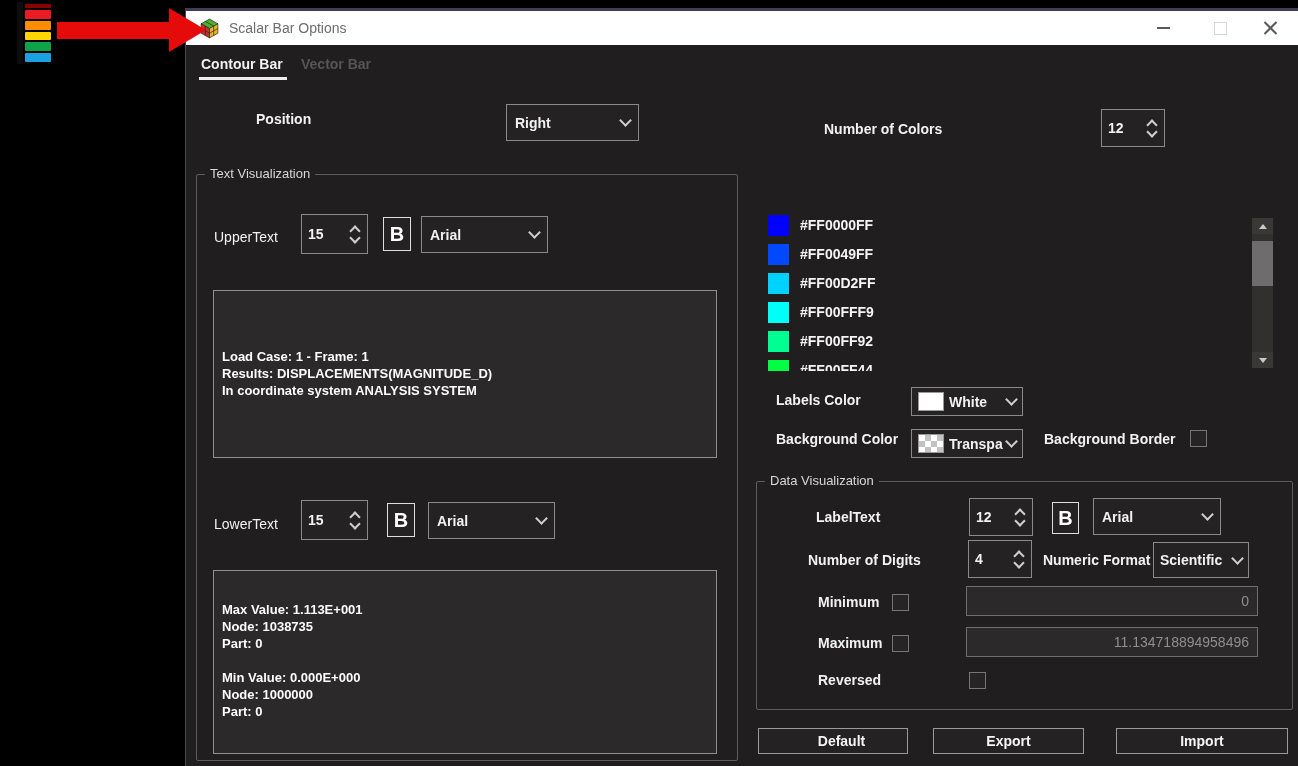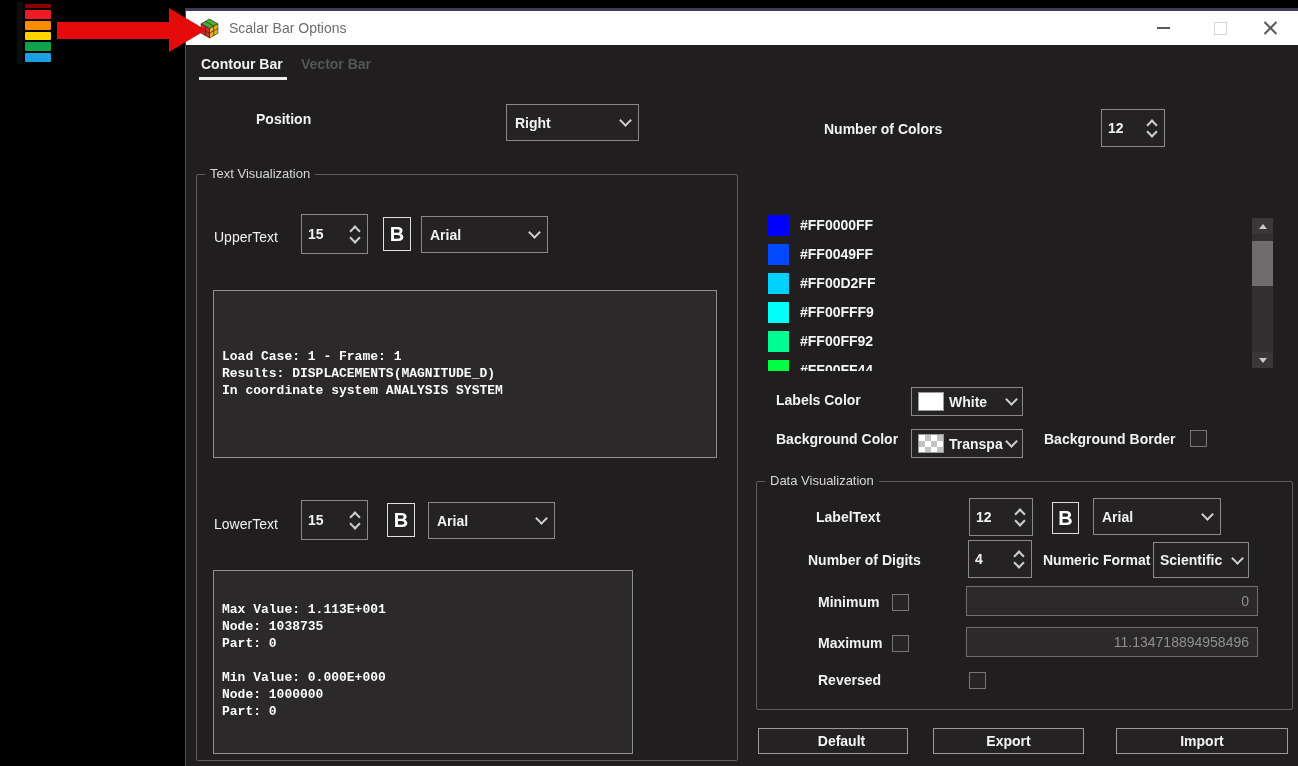--- a/index.html
+++ b/index.html
@@ -46,21 +46,21 @@
   .ch-dn{transform:rotate(45deg);margin-top:-4px;}
   .ch-up{transform:rotate(-135deg);margin-bottom:-4px;}
   .spin{position:absolute;background:#242222;border:1px solid #8a8a8a;display:flex;align-items:center;box-sizing:border-box;
         font-size:14px;font-weight:700;color:#f2f2f2;padding:0 6px;}
   .spin .spin-val{flex:1;}
   .spin-arrows{display:flex;flex-direction:column;align-items:center;gap:7px;padding-right:2px;}
   .spin-arrows .ch{width:6px;height:6px;}
   .boldbtn{position:absolute;background:#242222;border:1px solid #dedede;display:flex;align-items:center;justify-content:center;
            font-size:20px;font-weight:700;color:#fff;box-sizing:border-box;}
   .textbox{position:absolute;background:#2b2929;border:1px solid #8f8f8f;box-sizing:border-box;color:#fdfdfd;
-           font-size:13px;font-weight:700;line-height:17px;white-space:pre-line;padding-left:8px;font-family:Liberation Mono, monospace;}
+           font-size:13px;font-weight:700;line-height:17px;white-space:pre-line;padding-left:8px;}
   .field{position:absolute;background:#2b2929;border:1px solid #6f6f6f;box-sizing:border-box;color:#8f8f8f;
          font-size:14px;display:flex;align-items:center;justify-content:flex-end;padding:0 8px;}
   .checkbox{position:absolute;width:17px;height:17px;background:#262424;border:1px solid #767676;box-sizing:border-box;}
   .pushbtn{position:absolute;background:#242222;border:1px solid #9a9a9a;box-sizing:border-box;color:#f5f5f5;
            font-size:14px;font-weight:700;display:flex;align-items:center;justify-content:center;}
 
   
   .clist{position:absolute;left:582px;top:203px;width:460px;height:157px;overflow:hidden;}
   .crow{display:flex;align-items:center;height:22px;margin-bottom:7px;}
   .crow .sw{width:21px;height:21px;margin-right:11px;flex:0 0 21px;}
@@ -156,21 +156,21 @@
       <span class="spin-arrows">
         <i class="ch ch-up"></i>
         <i class="ch ch-dn"></i>
       </span>
     </div>
     <div class="boldbtn" style="left:201px;top:492px;width:28px;height:34px;">B</div>
     <div class="dd" style="left:242px;top:491px;width:127px;height:37px;">
       <span class="dd-val">Arial</span>
       <i class="ch ch-dn"></i>
     </div>
-    <div class="textbox" style="left:27px;top:559px;width:420px;height:184px;padding-top:30px;">Max Value: 1.113E+001
+    <div class="textbox" style="left:27px;top:559px;width:504px;height:184px;padding-top:30px;">Max Value: 1.113E+001
 Node: 1038735
 Part: 0
 
 Min Value: 0.000E+000
 Node: 1000000
 Part: 0</div>
 
     <div class="lbl" style="left:638px;top:110px;">Number of Colors</div>
     <div class="spin" style="left:915px;top:98px;width:64px;height:38px;">
       <span class="spin-val">12</span>

